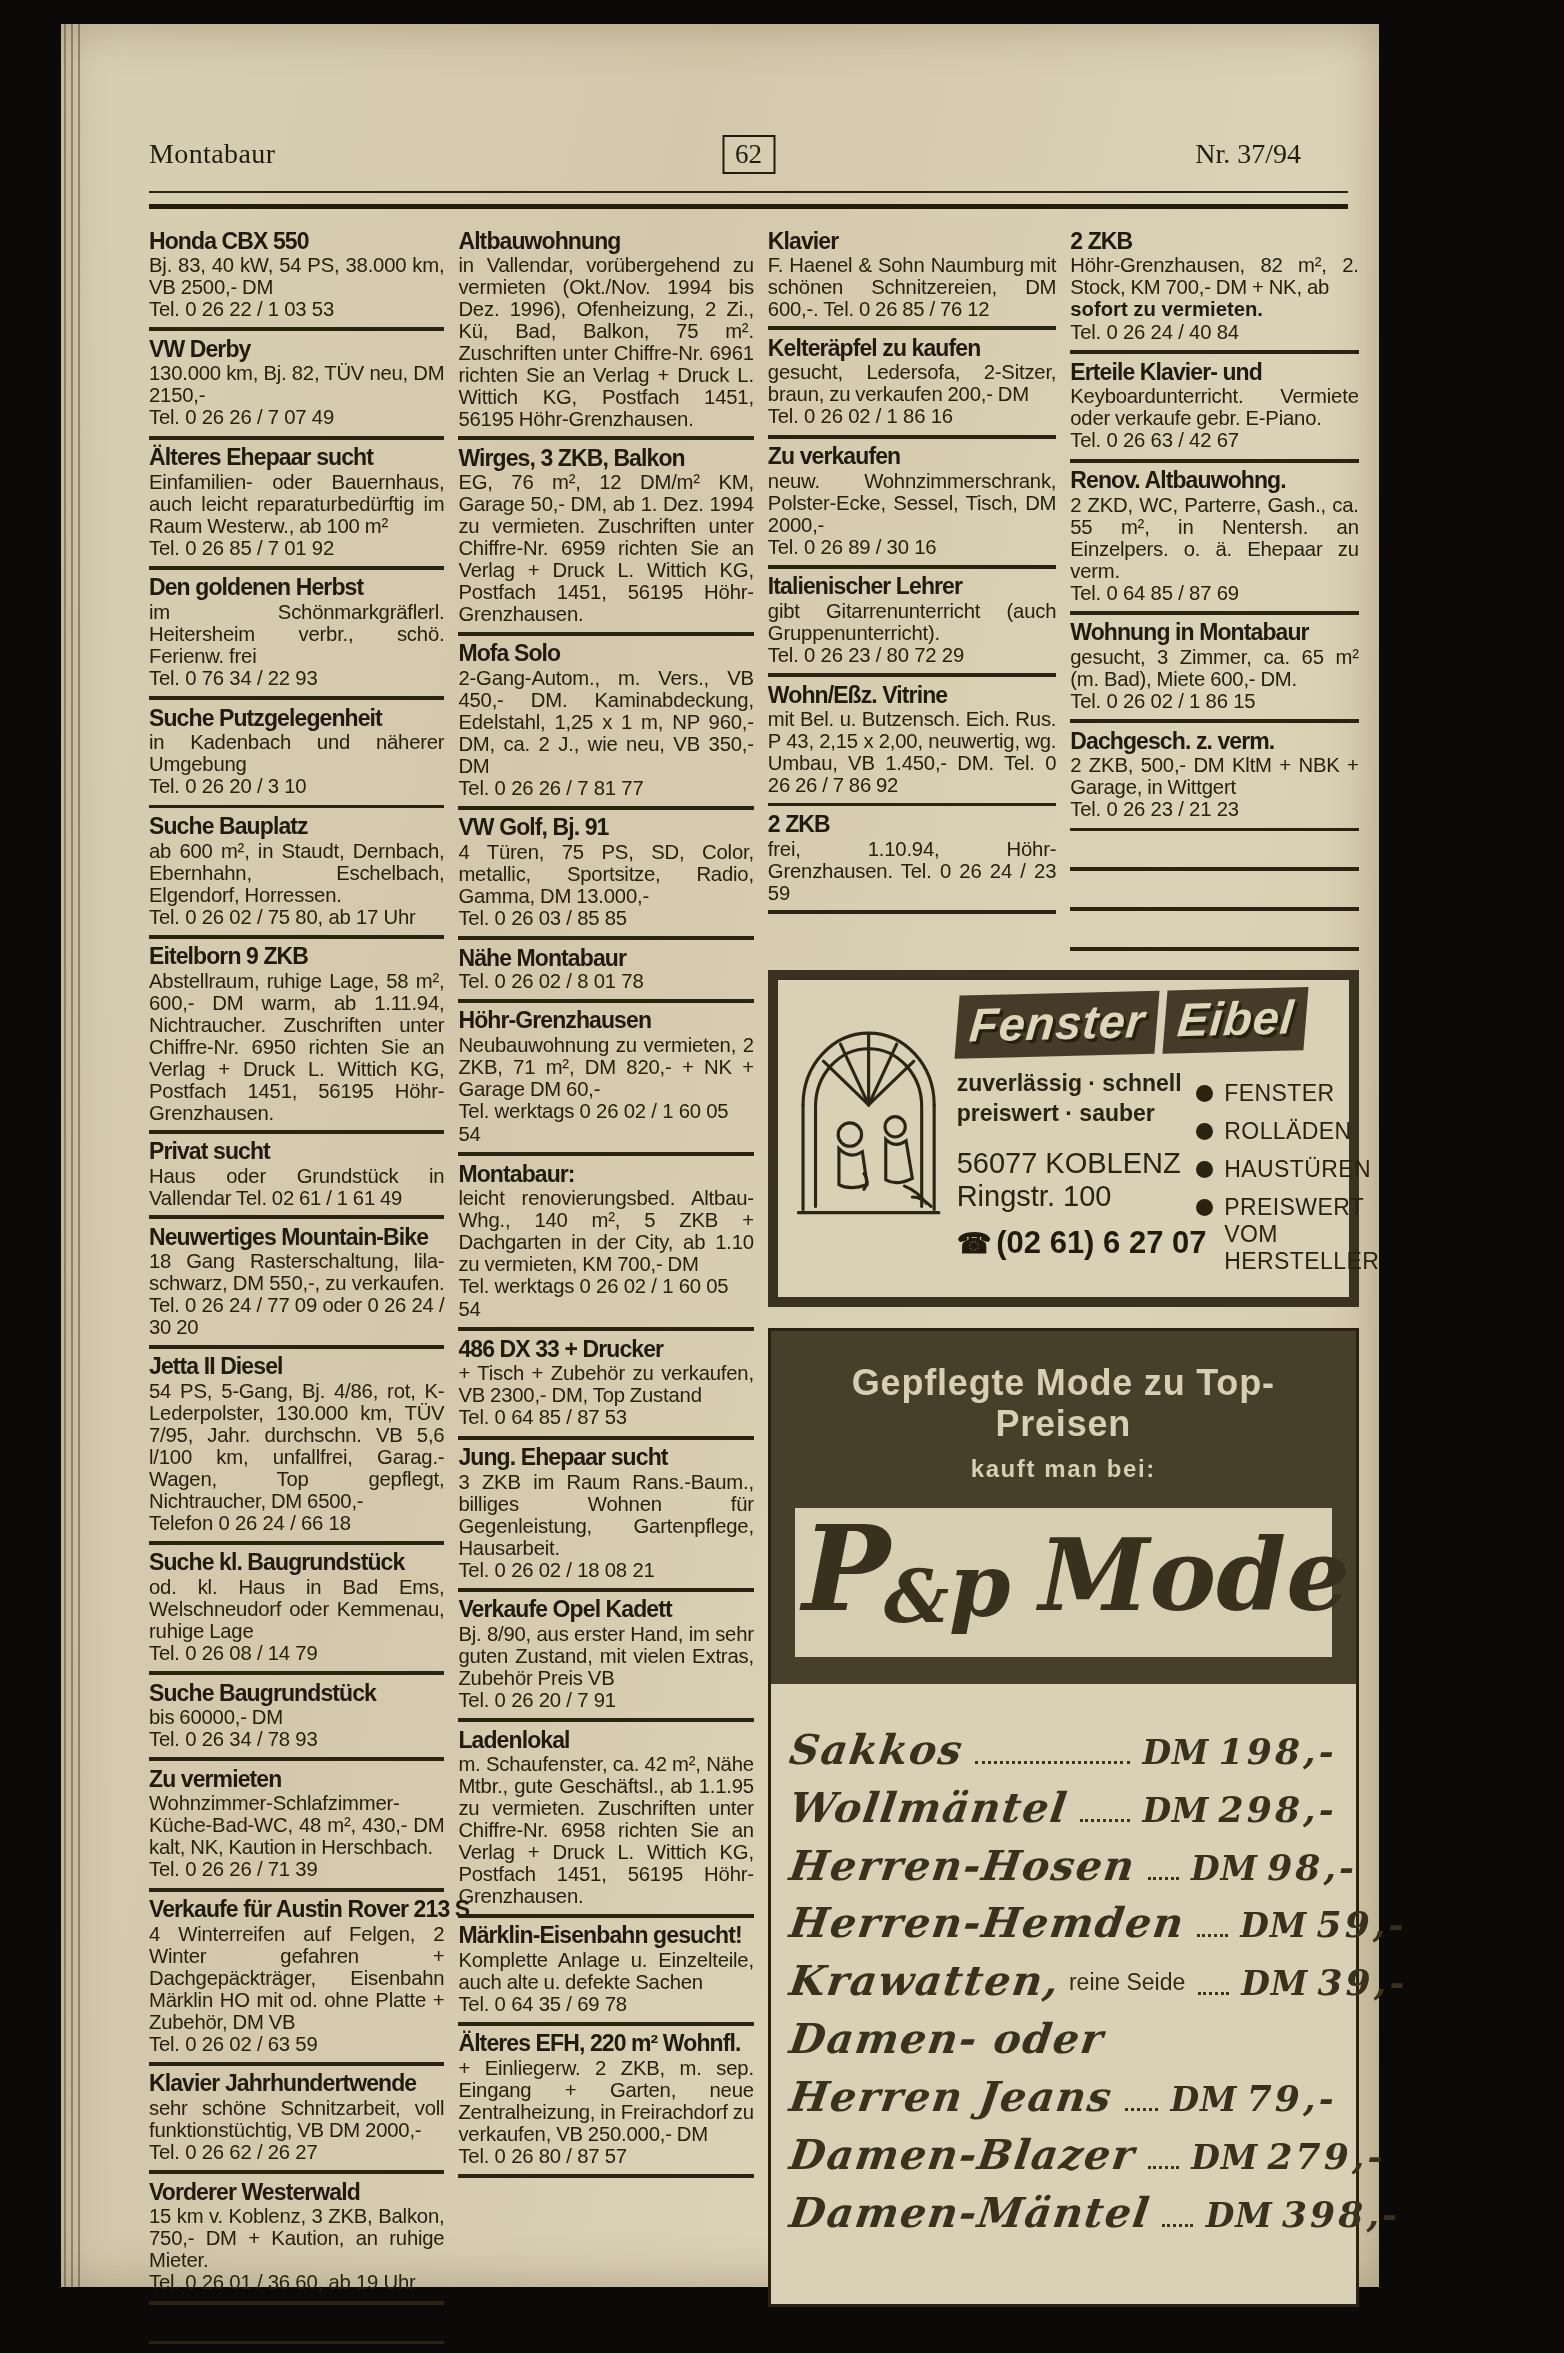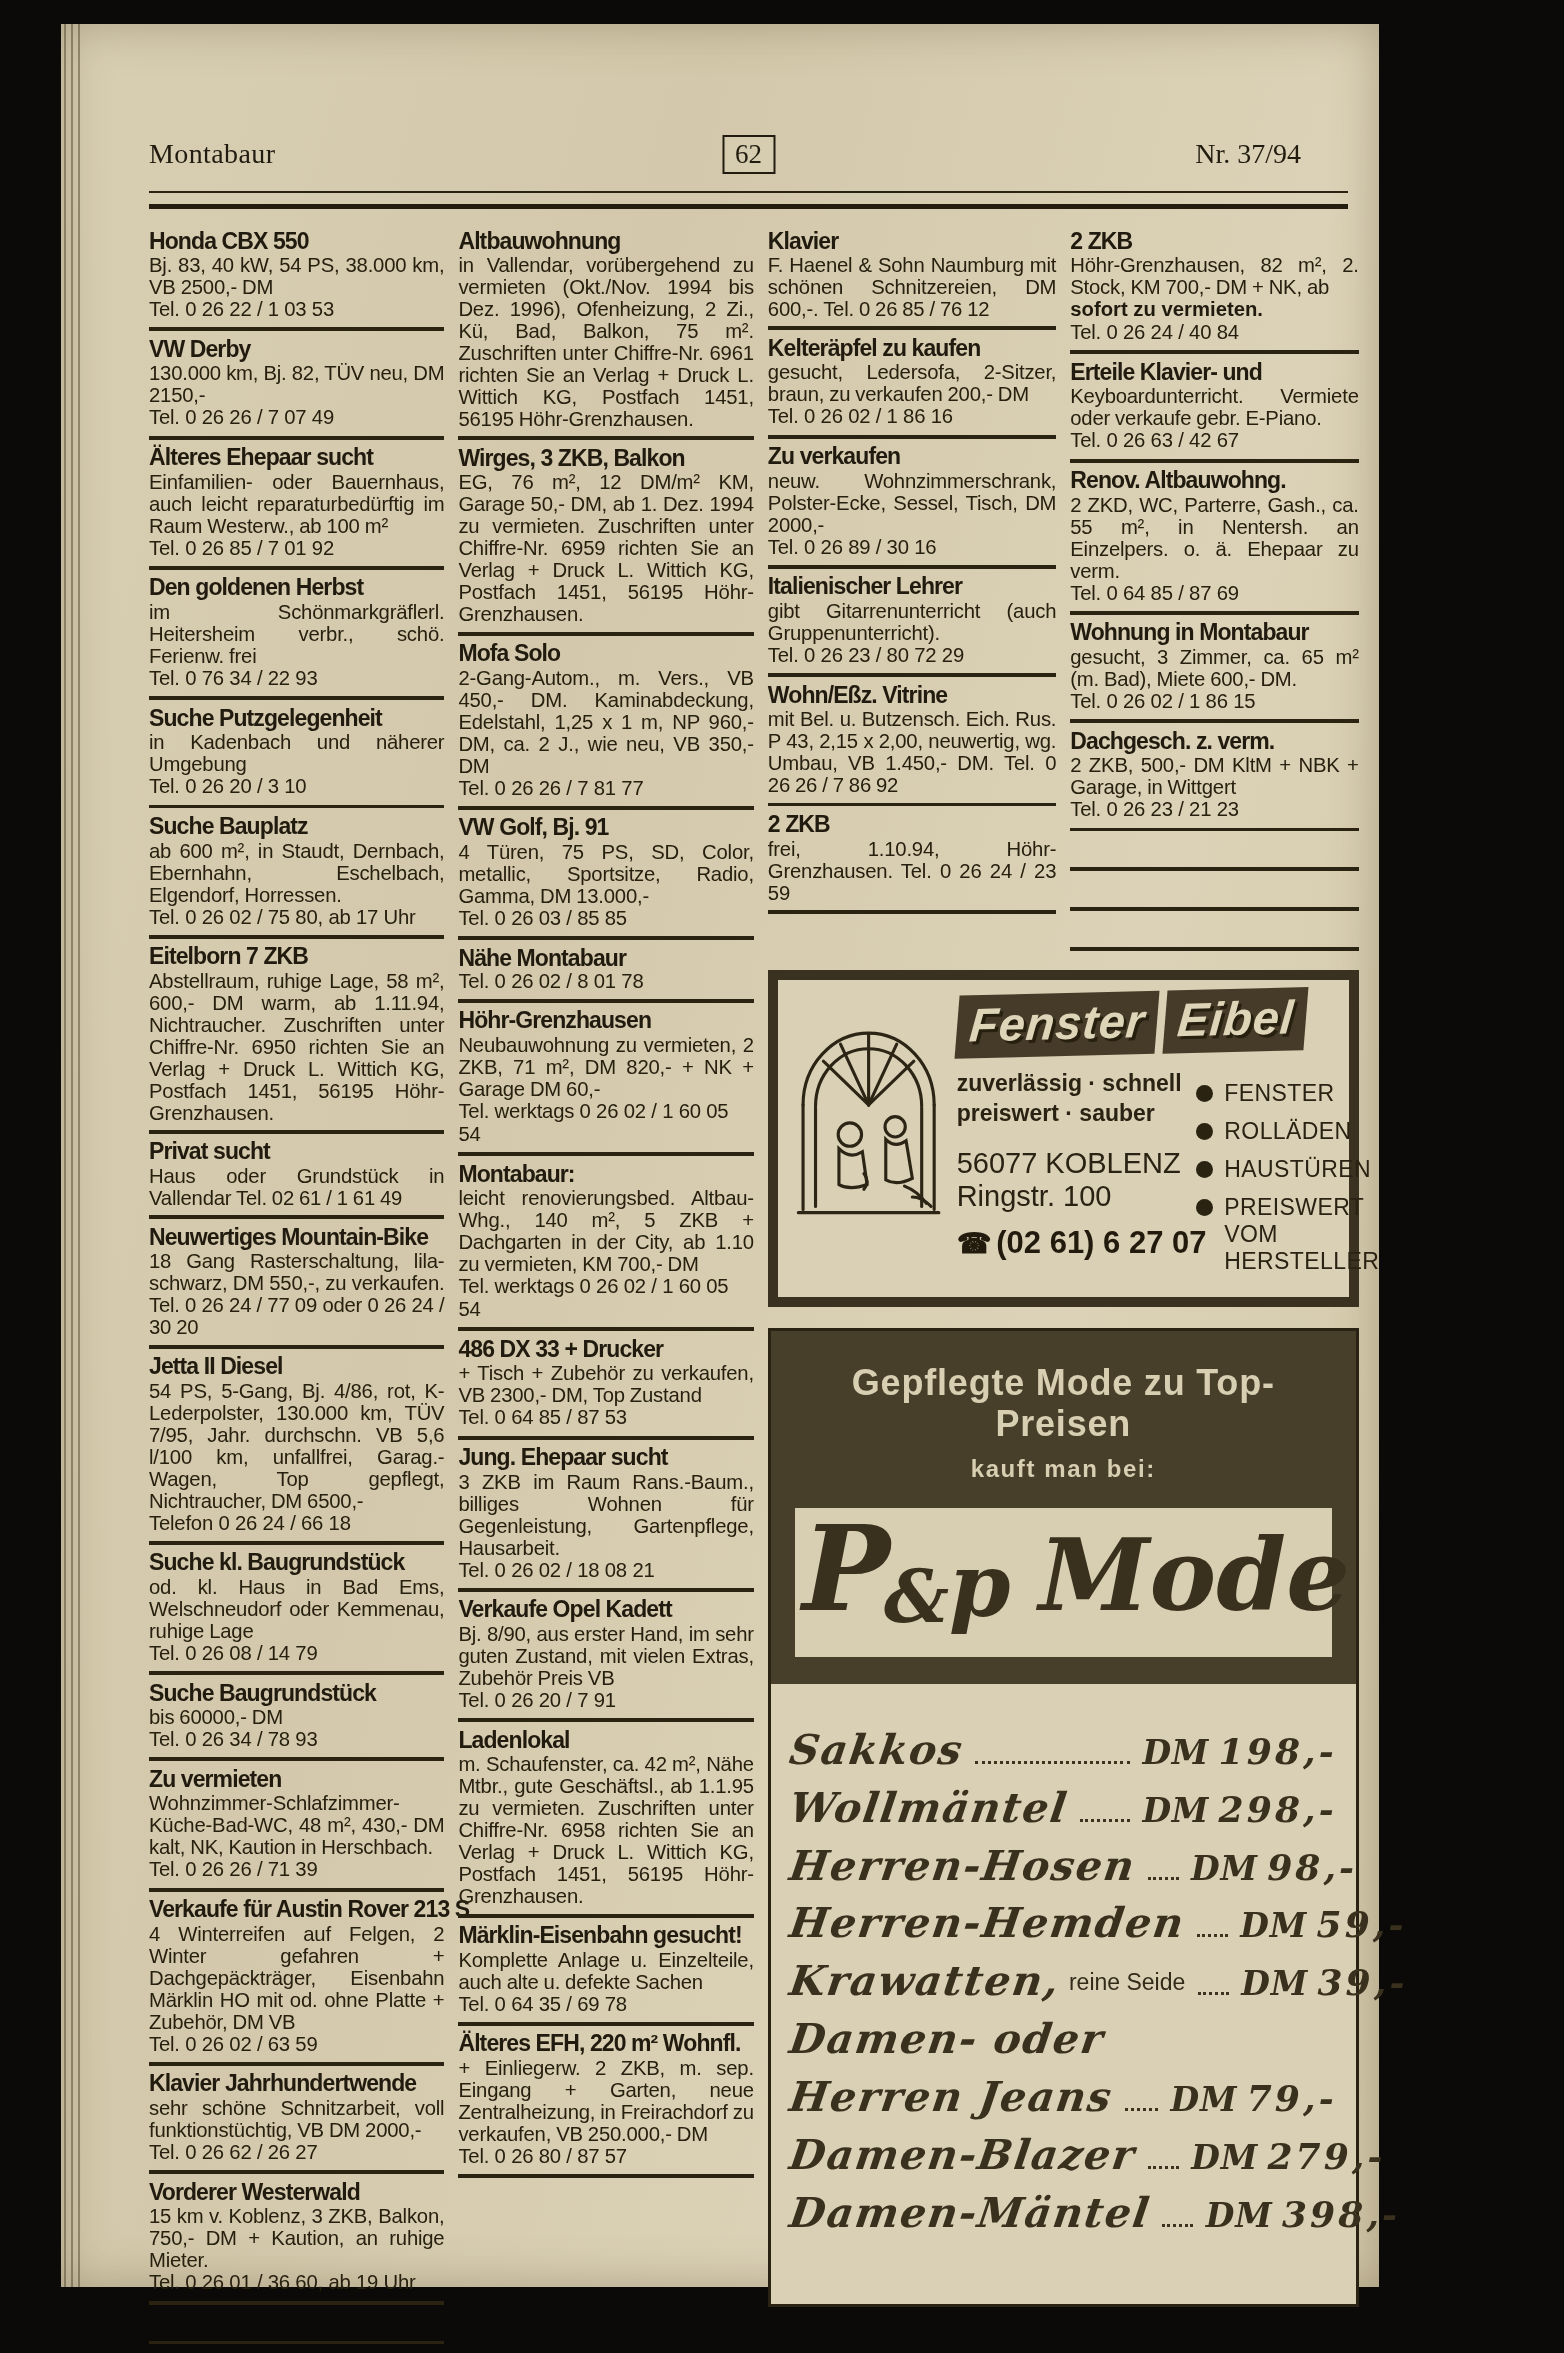--- a/index.html
+++ b/index.html
@@ -147,21 +147,21 @@
           <div class="ad-tel">Tel. 0 26 20 / 3 10</div>
         </div>
         <div class="rule"></div>
         <div class="ad">
           <div class="ad-title">Suche Bauplatz</div>
           <div class="ad-body">ab 600 m², in Staudt, Dernbach, Ebernhahn, Eschelbach, Elgendorf, Horressen.</div>
           <div class="ad-tel">Tel. 0 26 02 / 75 80, ab 17 Uhr</div>
         </div>
         <div class="rule"></div>
         <div class="ad">
-          <div class="ad-title">Eitelborn 7 ZKB</div>
+          <div class="ad-title">Eitelborn 9 ZKB</div>
           <div class="ad-body">Abstellraum, ruhige Lage, 58 m², 600,- DM warm, ab 1.11.94, Nichtraucher. Zuschriften unter Chiffre-Nr. 6950 richten Sie an Verlag + Druck L. Wittich KG, Postfach 1451, 56195 Höhr-Grenzhausen.</div>
         </div>
         <div class="rule"></div>
         <div class="ad">
           <div class="ad-title">Privat sucht</div>
           <div class="ad-body">Haus oder Grundstück in Vallendar Tel. 02 61 / 1 61 49</div>
         </div>
         <div class="rule"></div>
         <div class="ad">
           <div class="ad-title">Neuwertiges Mountain-Bike</div>

